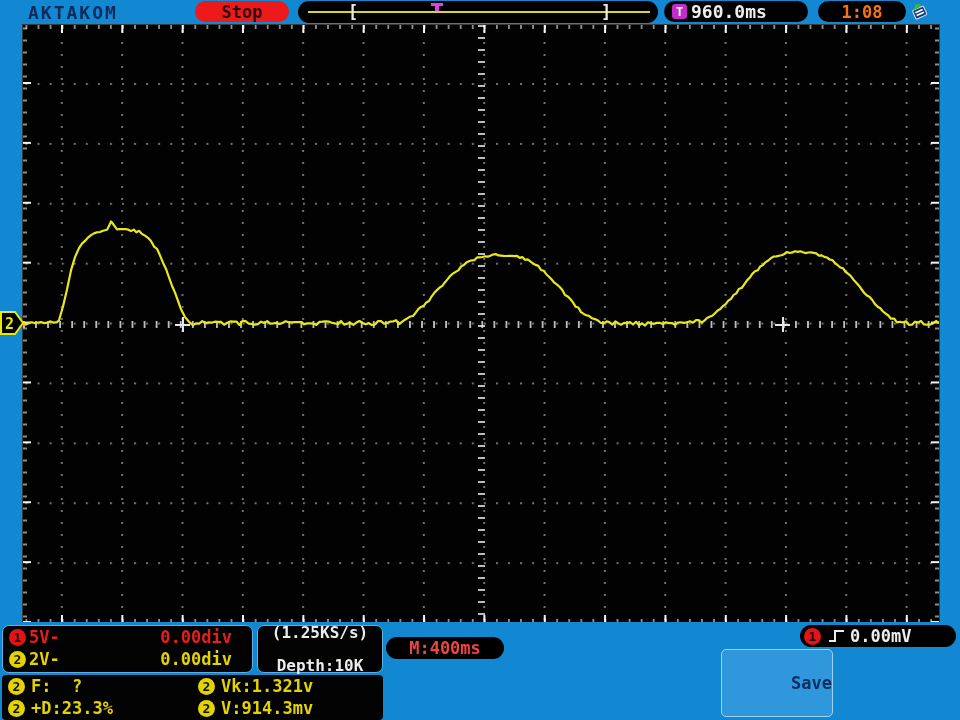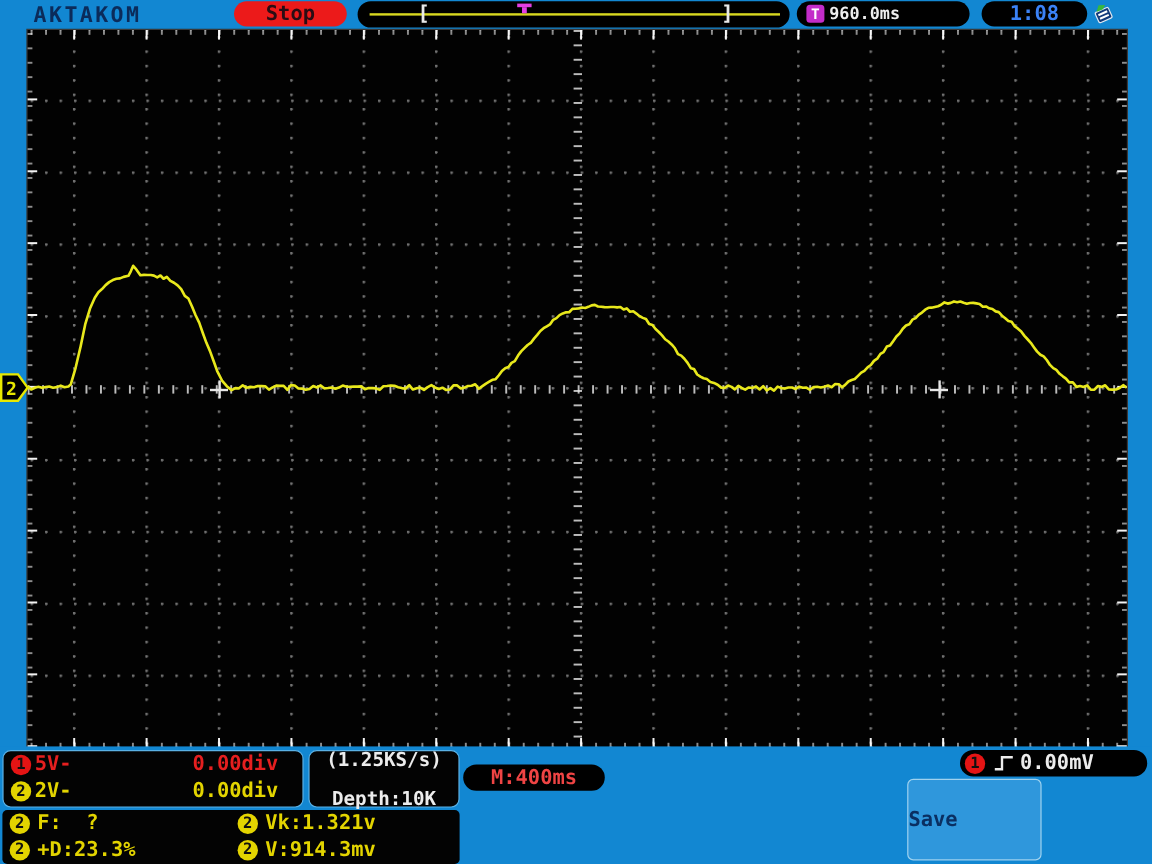--- a/index.html
+++ b/index.html
@@ -20,23 +20,23 @@
   .bracket{position:absolute;top:0px;color:#e8e8e8;font-size:17px;font-weight:700;line-height:22px;}
   .bracket.l{left:50px;}
   .bracket.r{left:303px;}
   .tmark{position:absolute;left:133px;top:2px;width:12px;height:9px;}
   .tmark-bar{position:absolute;left:0;top:0;width:12px;height:3px;background:#e33fe3;}
   .tmark-stem{position:absolute;left:4px;top:3px;width:4px;height:5px;background:#e33fe3;}
   .tpill{position:absolute;left:664px;top:1px;width:144px;height:21px;border-radius:11px;background:#000;
     display:flex;align-items:center;gap:4px;padding-left:8px;box-sizing:border-box;}
   .tbox{width:15px;height:15px;border-radius:3px;background:#c32cc9;color:#fff;
     font-size:12px;font-weight:700;display:flex;align-items:center;justify-content:center;}
-  .tpill-text{color:#eee;font-size:14px;font-weight:700;}
+  .tpill-text{color:#eee;font-size:18px;font-weight:700;}
   .clock-pill{position:absolute;left:818px;top:1px;width:88px;height:21px;border-radius:11px;background:#000;
-    color:#3b82f6;font-size:17px;font-weight:700;display:flex;align-items:center;justify-content:center;}
+    color:#f97316;font-size:17px;font-weight:700;display:flex;align-items:center;justify-content:center;}
   .usb-icon{position:absolute;left:908px;top:1px;width:22px;height:21px;}
   
   .screen{position:absolute;left:22px;top:24px;width:916px;height:598px;background:#020202;
     border:1px solid rgba(255,255,255,.22);box-sizing:content-box;}
   .grid{position:absolute;left:0;top:0;right:0;bottom:0;
     background-image:
       radial-gradient(circle at 1px 1px, rgba(205,205,205,.55) 0.9px, transparent 1.5px),
       radial-gradient(circle at 1px 1px, rgba(205,205,205,.55) 0.9px, transparent 1.5px);
     background-size:60.35px 12px, 12.07px 59.9px;
     background-position:37.8px 5px, 2.5px 58px;}
@@ -88,21 +88,21 @@
   .meas-item .mtext{white-space:pre;margin-left:3px;}
   .mpill{position:absolute;left:386px;top:15px;width:118px;height:22px;border-radius:11px;background:#000;
     color:#ef4444;font-size:17px;font-weight:700;display:flex;align-items:center;justify-content:center;}
   .trigpill{position:absolute;left:800px;top:3px;width:156px;height:22px;border-radius:11px;background:#000;
     display:flex;align-items:center;gap:4px;padding-left:4px;box-sizing:border-box;
     color:#ececec;font-size:17px;font-weight:700;}
   .menu-btn{position:absolute;background:#2f97dc;border:1px solid #9fd2ef;border-radius:5px;
     color:#0a2f62;font-size:17px;font-weight:700;}
   .type-btn{left:391px;top:29px;width:104px;height:62px;display:flex;flex-direction:column;align-items:center;padding-top:8px;box-sizing:border-box;}
   .type-value{margin-top:8px;background:#dcdcdc;color:#101010;padding:1px 8px;font-size:17px;font-weight:700;}
-  .save-btn{left:756px;top:27px;width:110px;height:66px;display:flex;align-items:center;justify-content:flex-start;}
+  .save-btn{left:721px;top:27px;width:110px;height:66px;display:flex;align-items:center;justify-content:flex-end;}
 </style>
 </head>
 <body>
 
 <div class="topbar">
   <div class="brand">AKTAKOM</div>
   <div class="stop-pill">Stop</div>
 
   <div class="rulerbar">
     <div class="mem-line"></div>

